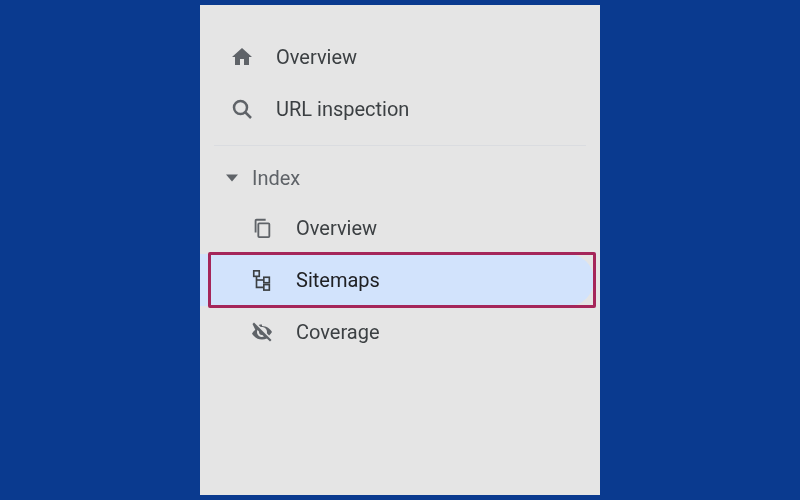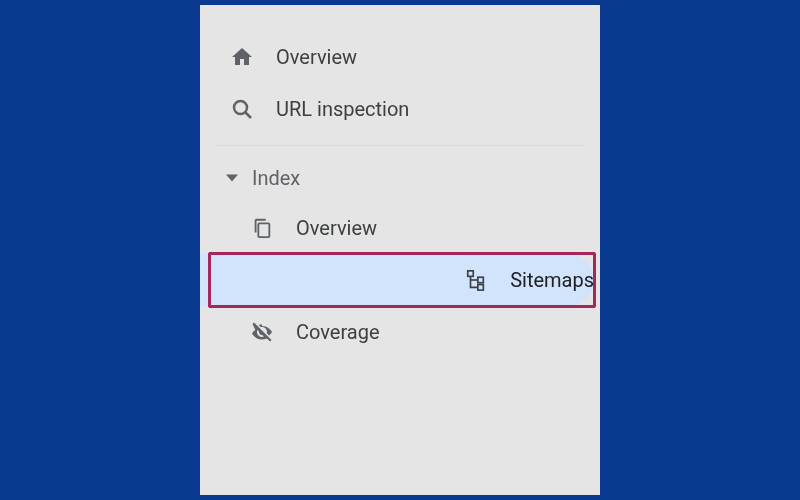--- a/index.html
+++ b/index.html
@@ -124,21 +124,21 @@
     <div class="nav-item">
       <span class="icon">
         <svg width="22" height="22" viewBox="0 0 24 24" fill="none" stroke="#5f6368" stroke-width="2">
             <rect x="8" y="7" width="12" height="15" rx="1"></rect>
             <path d="M5 17V4a1 1 0 0 1 1-1h10"></path>
           </svg>
       </span>
       <span class="label">Overview</span>
     </div>
 
-    <div class="nav-item selected" style="position:relative;justify-content:flex-end;">
+    <div class="nav-item selected" style="position:relative;">
       <span class="icon">
         <svg width="22" height="22" viewBox="0 0 24 24" fill="none" stroke="#3c4043" stroke-width="1.8">
           <rect x="3" y="2" width="6" height="6"></rect>
           <rect x="14" y="9" width="6" height="6"></rect>
           <rect x="14" y="17" width="6" height="6"></rect>
           <path d="M6 8v12h8"></path>
           <path d="M6 12h8"></path>
         </svg>
       </span>
       <span class="label">Sitemaps</span>

